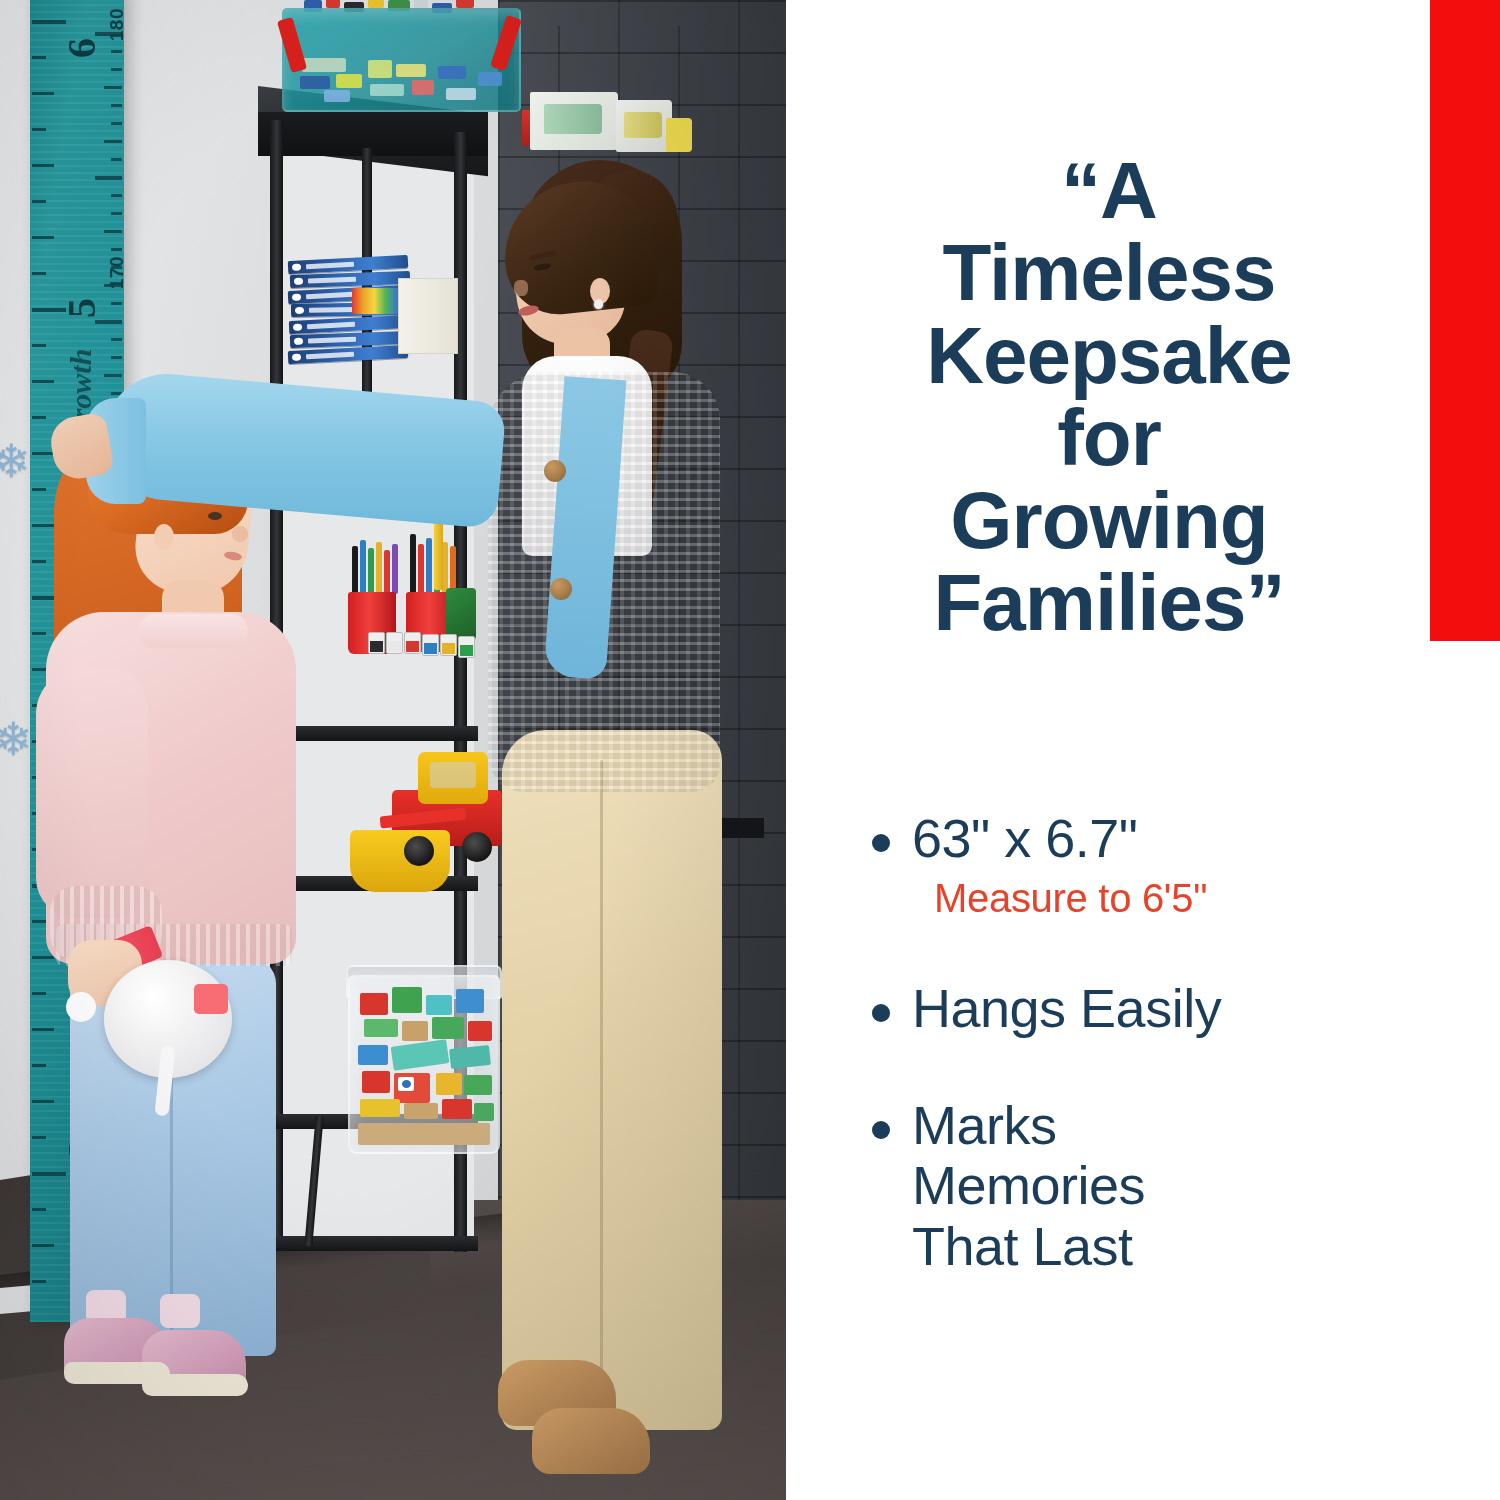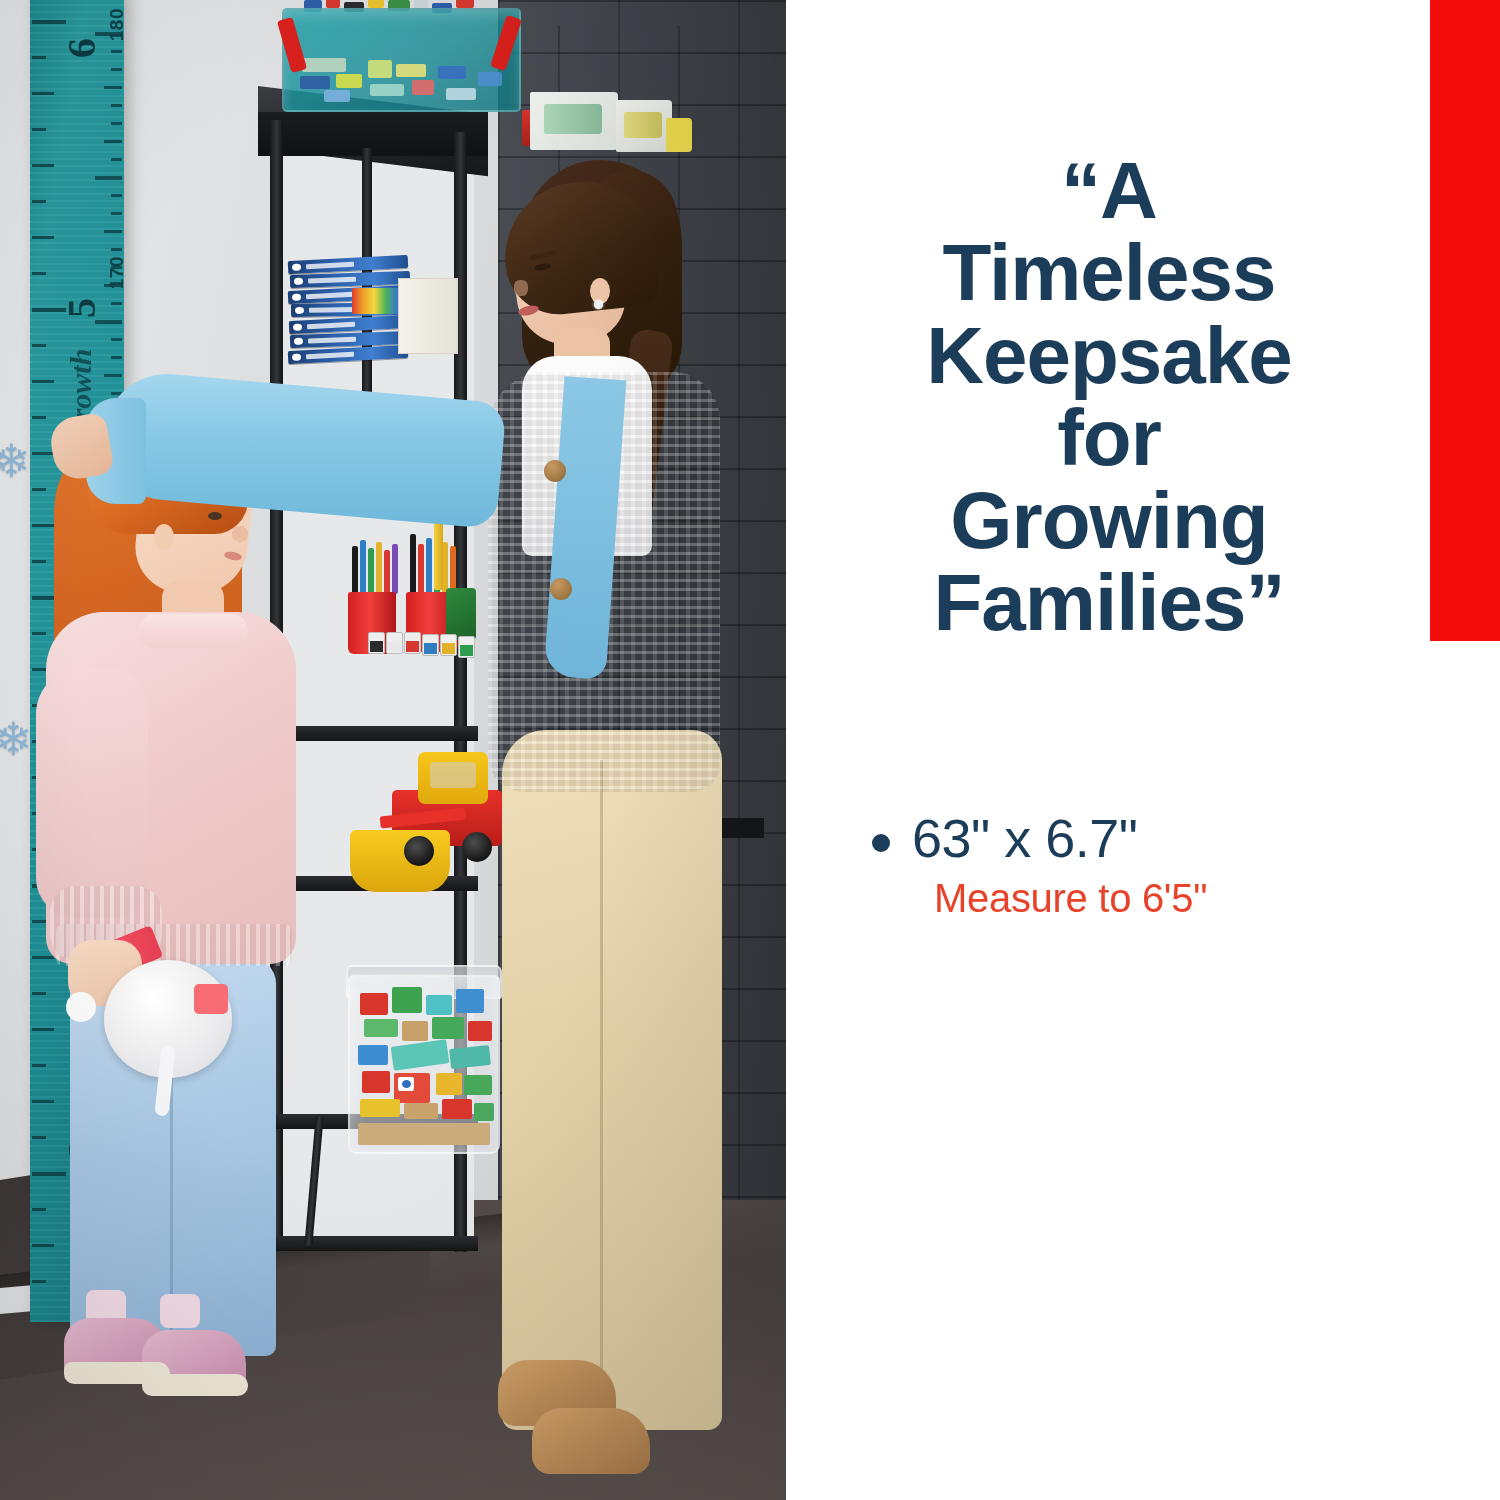--- a/index.html
+++ b/index.html
@@ -825,17 +825,31 @@
     <div id="bullets">
 
       <div class="bullet-row">
         <div class="bullet-dot"></div>
         <div class="bullet-body">
           <div class="bullet-main">63" x 6.7"</div>
           <div class="bullet-sub">Measure to 6'5"</div>
         </div>
       </div>
 
-
+      <div class="bullet-row">
+        <div class="bullet-dot"></div>
+        <div class="bullet-body">
+          <div class="bullet-main">Hangs Easily</div>
+        </div>
+      </div>
+
+      <div class="bullet-row">
+        <div class="bullet-dot"></div>
+        <div class="bullet-body">
+          <div class="bullet-main">Marks
+Memories
+That Last</div>
+        </div>
+      </div>
 
     </div>
   </div>
 </div>
 
 </body></html>

